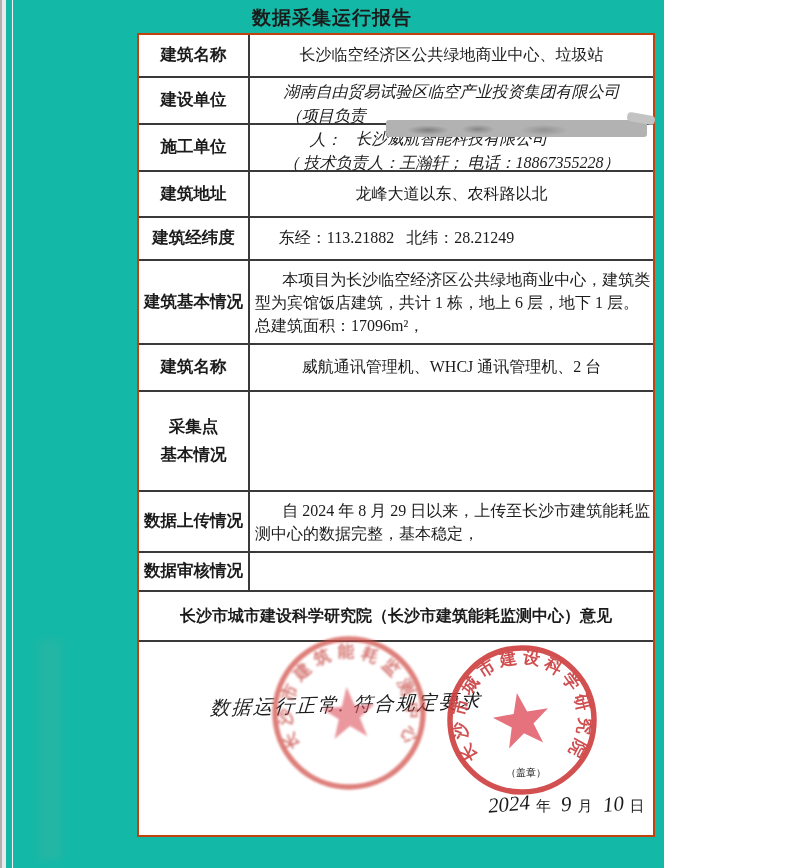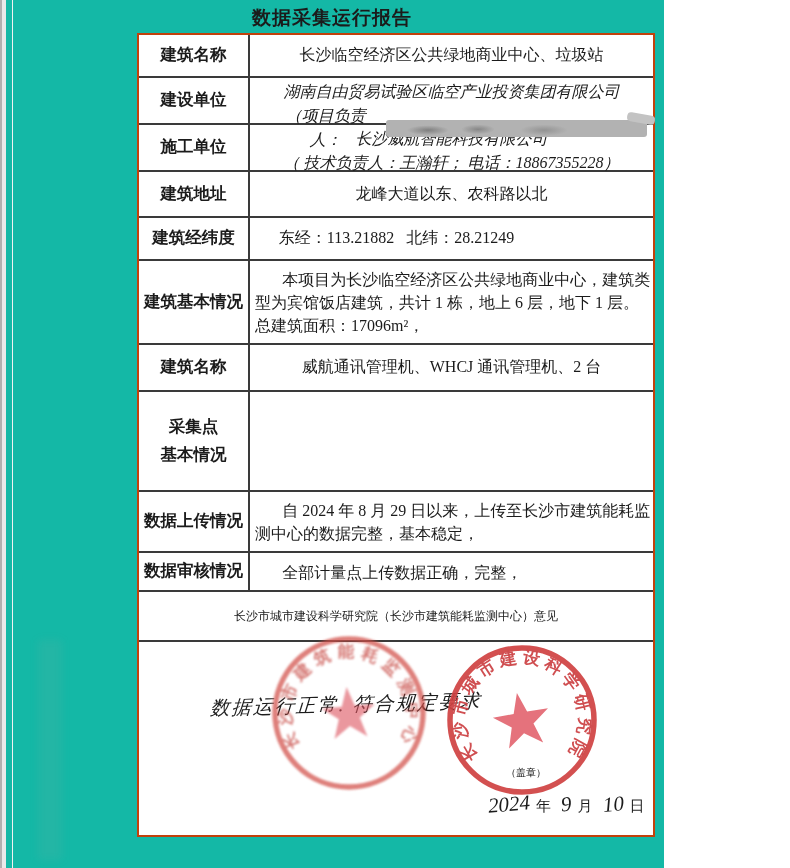--- a/index.html
+++ b/index.html
@@ -26,21 +26,21 @@
   .vcell{flex:1;display:flex;align-items:center;justify-content:center;text-align:center;
          font-size:16px;box-sizing:border-box;padding:0 8px;}
   .vcell.block{display:block;padding:2px 6px;}
   .two-line{line-height:24px;padding-top:2px;font-style:italic;}
   .line-center{text-align:center;}
   .line-flex{display:flex;align-items:center;justify-content:flex-start;padding-left:14px;}
   .para{display:block;text-align:left;padding:7px 0 4px 5px;line-height:23px;}
   .para p{margin:0;text-indent:1.7em;}
   .geo{display:flex;gap:12px;justify-content:center;align-items:center;width:100%;
        transform:translateX(-55px);}
-  .opinion{font-weight:normal;font-size:12px;}
+  .opinion{font-weight:bold;font-size:16px;}
 
   .redaction-bar{position:relative;display:inline-block;width:262px;height:17px;margin-left:4px;
       background:#b2b2b2;border-radius:3px;filter:blur(0.4px);
       background-image:
         radial-gradient(ellipse 30px 7px at 42px 60%, rgba(85,85,85,.55), transparent 70%),
         radial-gradient(ellipse 24px 7px at 92px 55%, rgba(92,92,92,.5), transparent 70%),
         radial-gradient(ellipse 34px 8px at 158px 60%, rgba(100,100,100,.4), transparent 70%);}
   .redaction-tail{position:absolute;right:-8px;top:-6px;width:28px;height:9px;background:#c3c3c3;
       border-radius:4px;transform:rotate(10deg);}
 
@@ -134,23 +134,20 @@
 
     <div class="trow" style="height:61px">
       <div class="lcell">数据上传情况</div>
       <div class="vcell para">
         <p>自 2024 年 8 月 29 日以来，上传至长沙市建筑能耗监测中心的数据完整，基本稳定，</p>
       </div>
     </div>
 
     <div class="trow" style="height:39px">
       <div class="lcell">数据审核情况</div>
-      <div class="vcell para" style="padding-top:8px">
-        <p>全部计量点上传数据正确，完整，</p>
-      </div>
     </div>
 
     <div class="trow" style="height:50px">
       <div class="vcell opinion">长沙市城市建设科学研究院（长沙市建筑能耗监测中心）意见</div>
     </div>
 
     <div class="trow" style="height:193px">
       <div class="vcell"></div>
     </div>
   </div>

